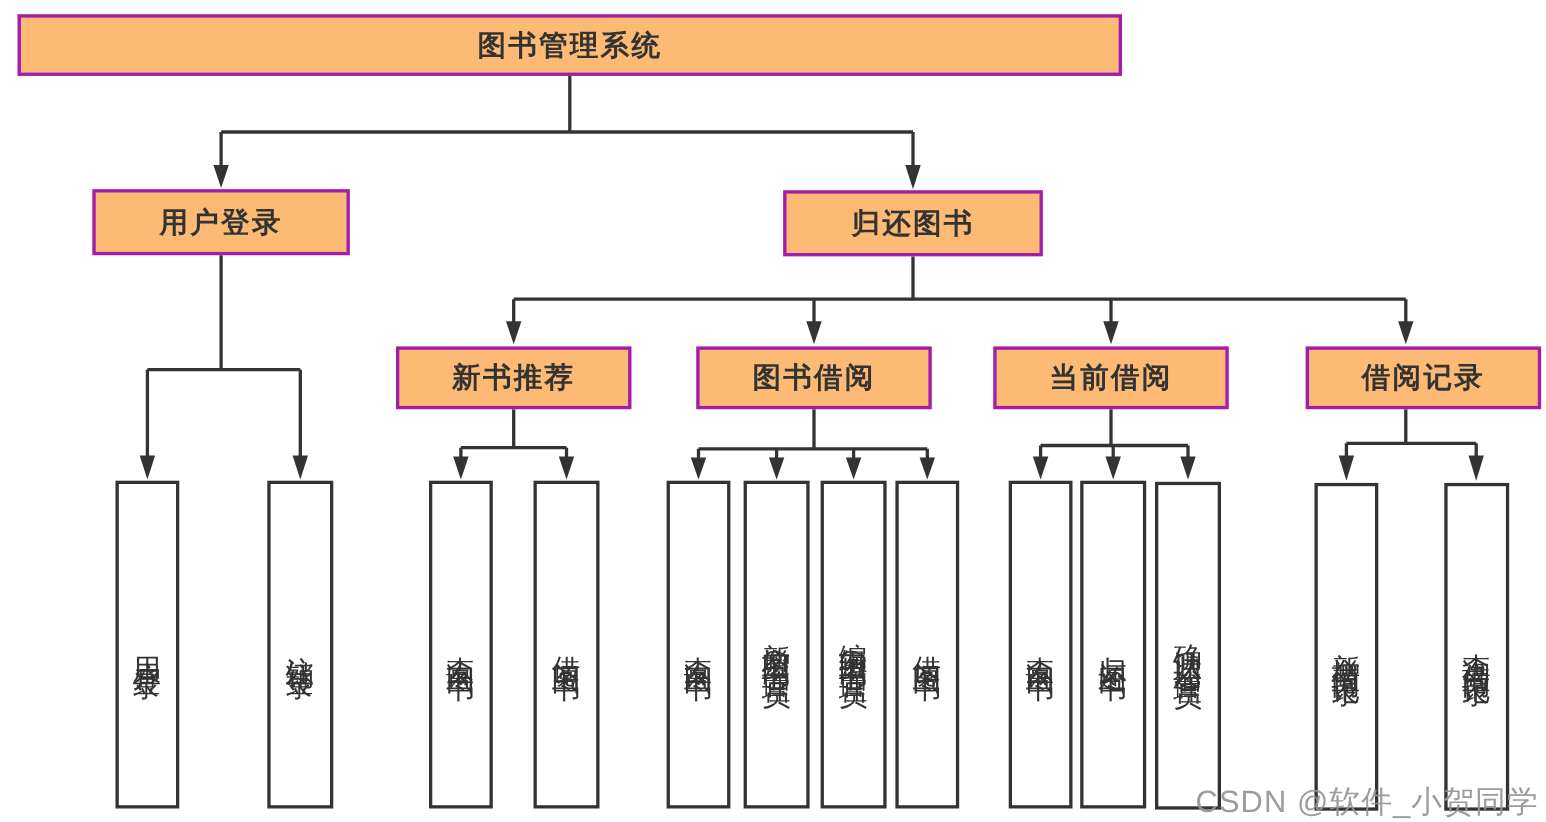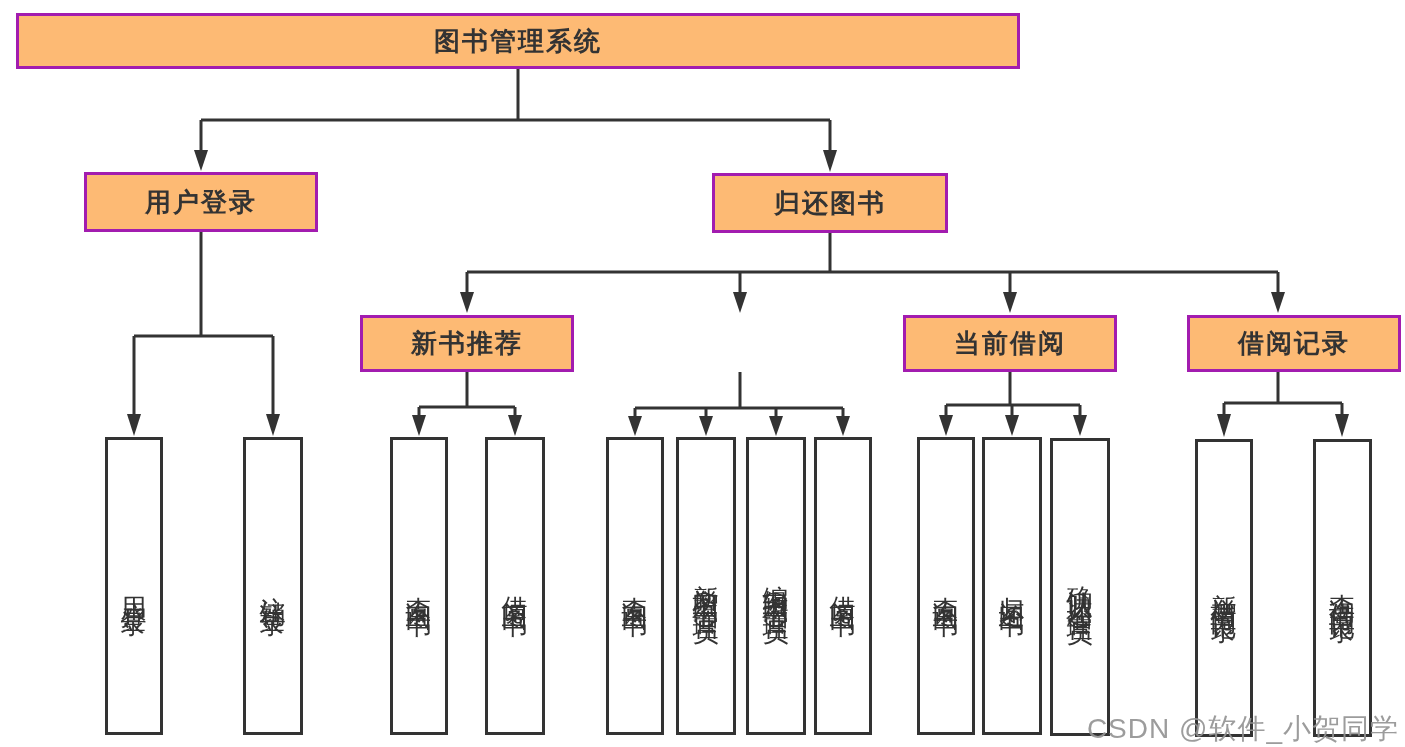--- a/index.html
+++ b/index.html
@@ -139,20 +139,21 @@
       <polygon points="1335,414 1349,414 1342,437"></polygon>
     </g>
   </svg>
 
   <div class="node" style="left:16px; top:13px; width:1004px; height:56px;">图书管理系统</div>
 
   <div class="node" style="left:84px; top:172px; width:234px; height:60px;">用户登录</div>
   <div class="node" style="left:712px; top:173px; width:236px; height:60px;">归还图书</div>
 
   <div class="node" style="left:360px; top:315px; width:214px; height:57px;">新书推荐</div>
+  <div class="node" style="left:633px; top:315px; width:214px; height:57px;">图书借阅</div>
   <div class="node" style="left:903px; top:315px; width:214px; height:57px;">当前借阅</div>
   <div class="node" style="left:1171px; top:315px; width:214px; height:57px;margin-left:16px;">借阅记录</div>
 
   <div class="leaf" style="left:105px; top:437px; width:58px; height:298px;">
     <span>用户登录</span>
   </div>
   <div class="leaf" style="left:243px; top:437px; width:60px; height:298px;">
     <span>注销登录</span>
   </div>
 

